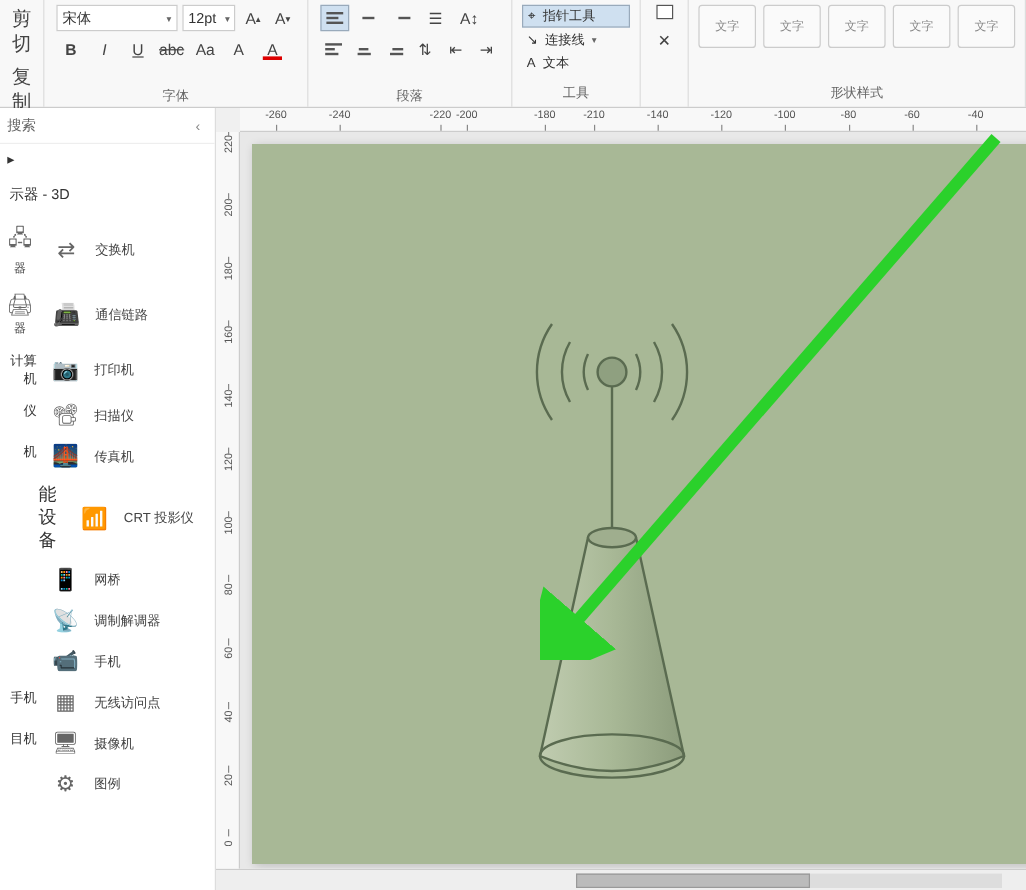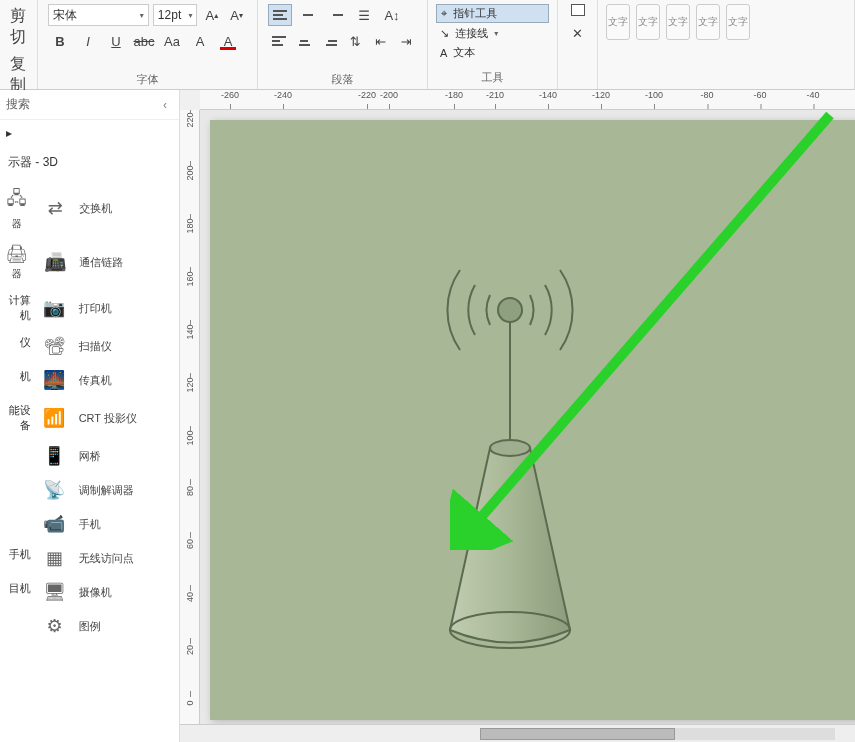--- a/index.html
+++ b/index.html
@@ -33,21 +33,21 @@
 .lines { width: 14px; height: 10px; display: flex; flex-direction: column; justify-content: space-between; }
 .lines span { height: 2px; background: #555; display: block; }
 
 .tools-group { padding: 4px 8px; }
 .tool-item { display: flex; align-items: center; gap: 6px; font-size: 11px; padding: 1px 4px; cursor: pointer; }
 .tool-item.active { background: #cfe0f0; border: 1px solid #9ab; }
 .shape-fill-sq { width: 14px; height: 12px; border: 1px solid #555; background: #fff; }
 
 .styles-group { flex: 1; padding: 4px 8px; }
 .style-swatches { display: flex; gap: 6px; }
-.style-swatch { width: 24px; height: 36px; border: 1px solid #ccc; background: #fafafa; display: flex; align-items: center; justify-content: center; font-size: 10px; color: #888; border-radius: 3px; cursor: pointer; }
+.style-swatch { width: 48px; height: 36px; border: 1px solid #ccc; background: #fafafa; display: flex; align-items: center; justify-content: center; font-size: 10px; color: #888; border-radius: 3px; cursor: pointer; }
 
 
 .main { display: flex; height: calc(100% - 90px); }
 
 
 .sidebar { width: 180px; border-right: 1px solid #ddd; background: #fff; overflow: hidden; display: flex; flex-direction: column; }
 .sidebar-search { padding: 6px; border-bottom: 1px solid #eee; font-size: 12px; color: #666; display: flex; justify-content: space-between; align-items: center; }
 .collapse-caret { font-size: 12px; color: #888; cursor: pointer; padding: 0 6px; }
 .sidebar-cats { padding: 4px 0; }
 .cat-row { padding: 4px 8px; font-size: 12px; color: #333; cursor: pointer; }
@@ -206,20 +206,21 @@
   </div>
 
   <div class="ribbon-group styles-group">
     <div class="style-swatches" id="style-swatches">
         <div class="style-swatch">文字</div>
         <div class="style-swatch">文字</div>
         <div class="style-swatch">文字</div>
         <div class="style-swatch">文字</div>
         <div class="style-swatch">文字</div>
       </div>
+    <div class="ribbon-group-label">形状样式</div>
   </div>
 
 </div>
 
 <div class="main">
 
   <div class="sidebar">
     <div class="sidebar-search">
       <span>搜索</span>
       <span class="collapse-caret">‹</span>
@@ -267,21 +268,21 @@
           </div>
         </div>
         <div style="display: flex;">
           <div style="width: 40px; padding: 6px 2px; font-size: 11px; text-align: right;">机</div>
           <div class="shape-item-wide">
             <span class="shape-ico">🌉</span>
             <span>传真机</span>
           </div>
         </div>
         <div style="display: flex;">
-          <div style="width: 40px; padding: 6px 2px; font-size: 11px; text-align: right;">能设备</div>
+          <div style="width: 40px; padding: 6px 2px; font-size: 15px;  margin-left: 30px;">能设备</div>
           <div class="shape-item-wide">
             <span class="shape-ico">📶</span>
             <span>CRT 投影仪</span>
           </div>
         </div>
         <div style="display: flex;">
           <div style="width: 40px; padding: 6px 2px; font-size: 11px; text-align: right;"></div>
           <div class="shape-item-wide">
             <span class="shape-ico">📱</span>
             <span>网桥</span>

